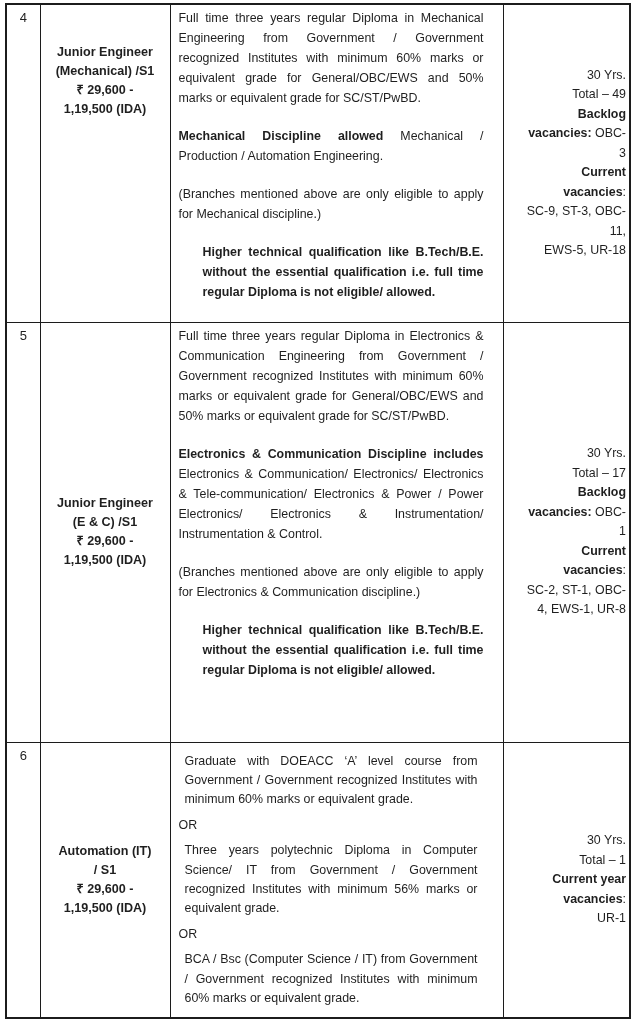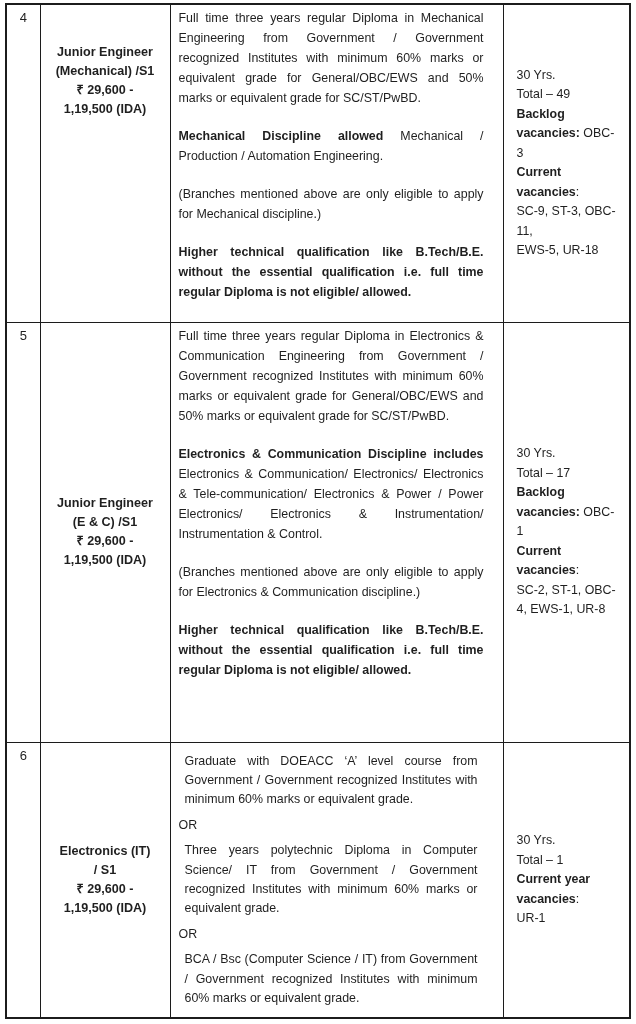--- a/index.html
+++ b/index.html
@@ -55,32 +55,32 @@
   }
   tr.r4 .qwrap{max-height:314px;}
   tr.r5 .qwrap{max-height:416px;}
   tr.r6 .qwrap{max-height:272px;}
   tr.r6 td.q{line-height:19.4px;}
   .para{
     margin:0 0 18px 0;
     text-align:justify;
   }
   .para.tight{margin:6px;}
-  .para.last{margin-bottom:0;}
+  .para.last{margin-bottom:0;margin-left:24px;}
   .or-line{
     margin:0;
     text-align:left;
   }
   .b{font-weight:bold;}
   td.age{
     vertical-align:middle;
-    text-align:left;
+    text-align:right;
     font-size:12.4px;
     line-height:19.5px;
-    padding:0 13px;
+    padding:0 3px;
   }
   .age-text{white-space:pre-line;}
 </style>
 </head>
 <body>
 
 <table class="vacancy">
   <colgroup>
     <col style="width:34px">
     <col style="width:130px">
@@ -144,30 +144,30 @@
 </span><span class="b">Current
 vacancies</span><span>:
 SC-2, ST-1, OBC-
 4, EWS-1, UR-8</span></div>
     </td>
   </tr>
 
   <tr class="r6">
     <td class="sno">6</td>
     <td class="post v-mid">
-      <div>Electronics (IT)</div>
+      <div>Automation (IT)</div>
       <div>/ S1</div>
       <div>₹ 29,600 -</div>
       <div>1,19,500 (IDA)</div>
     </td>
     <td class="q">
       <div class="qwrap">
         <p class="para tight">Graduate with DOEACC ‘A’ level course from Government / Government recognized Institutes with minimum 60% marks or equivalent grade.</p>
         <p class="or-line">OR</p>
-        <p class="para tight">Three years polytechnic Diploma in Computer Science/ IT from Government / Government recognized Institutes with minimum 60% marks or equivalent grade.</p>
+        <p class="para tight">Three years polytechnic Diploma in Computer Science/ IT from Government / Government recognized Institutes with minimum 56% marks or equivalent grade.</p>
         <p class="or-line">OR</p>
         <p class="para tight">BCA / Bsc (Computer Science / IT) from Government / Government recognized Institutes with minimum 60% marks or equivalent grade.</p>
       </div>
     </td>
     <td class="age">
       <div class="age-text"><span>30 Yrs.
 Total – 1
 </span><span class="b">Current year
 vacancies</span><span>:
 UR-1</span></div>

